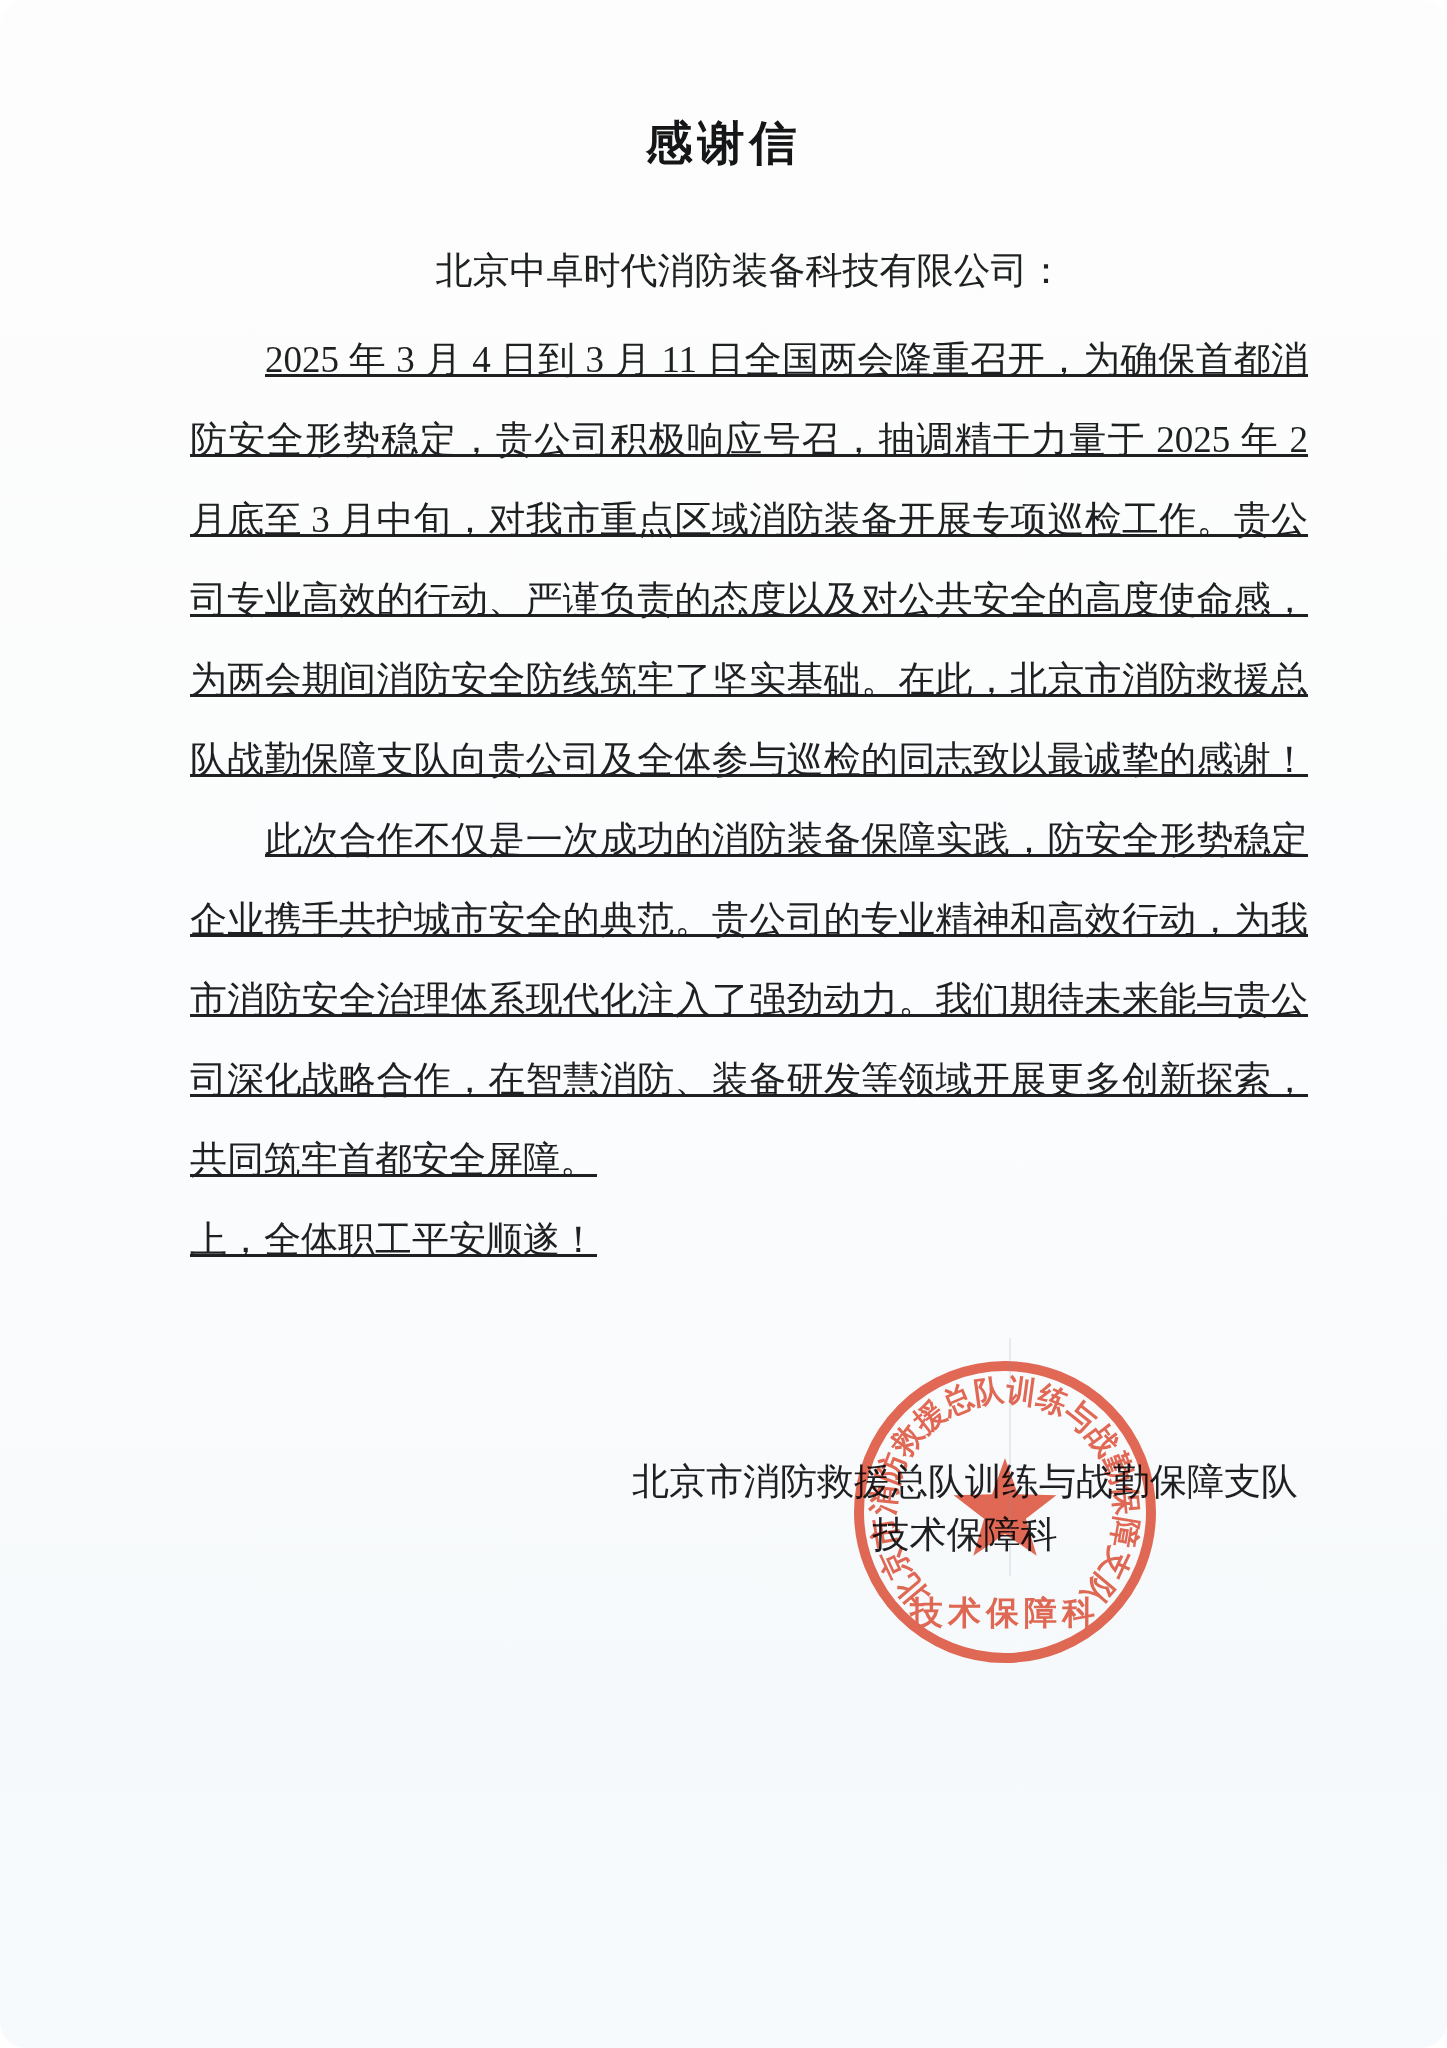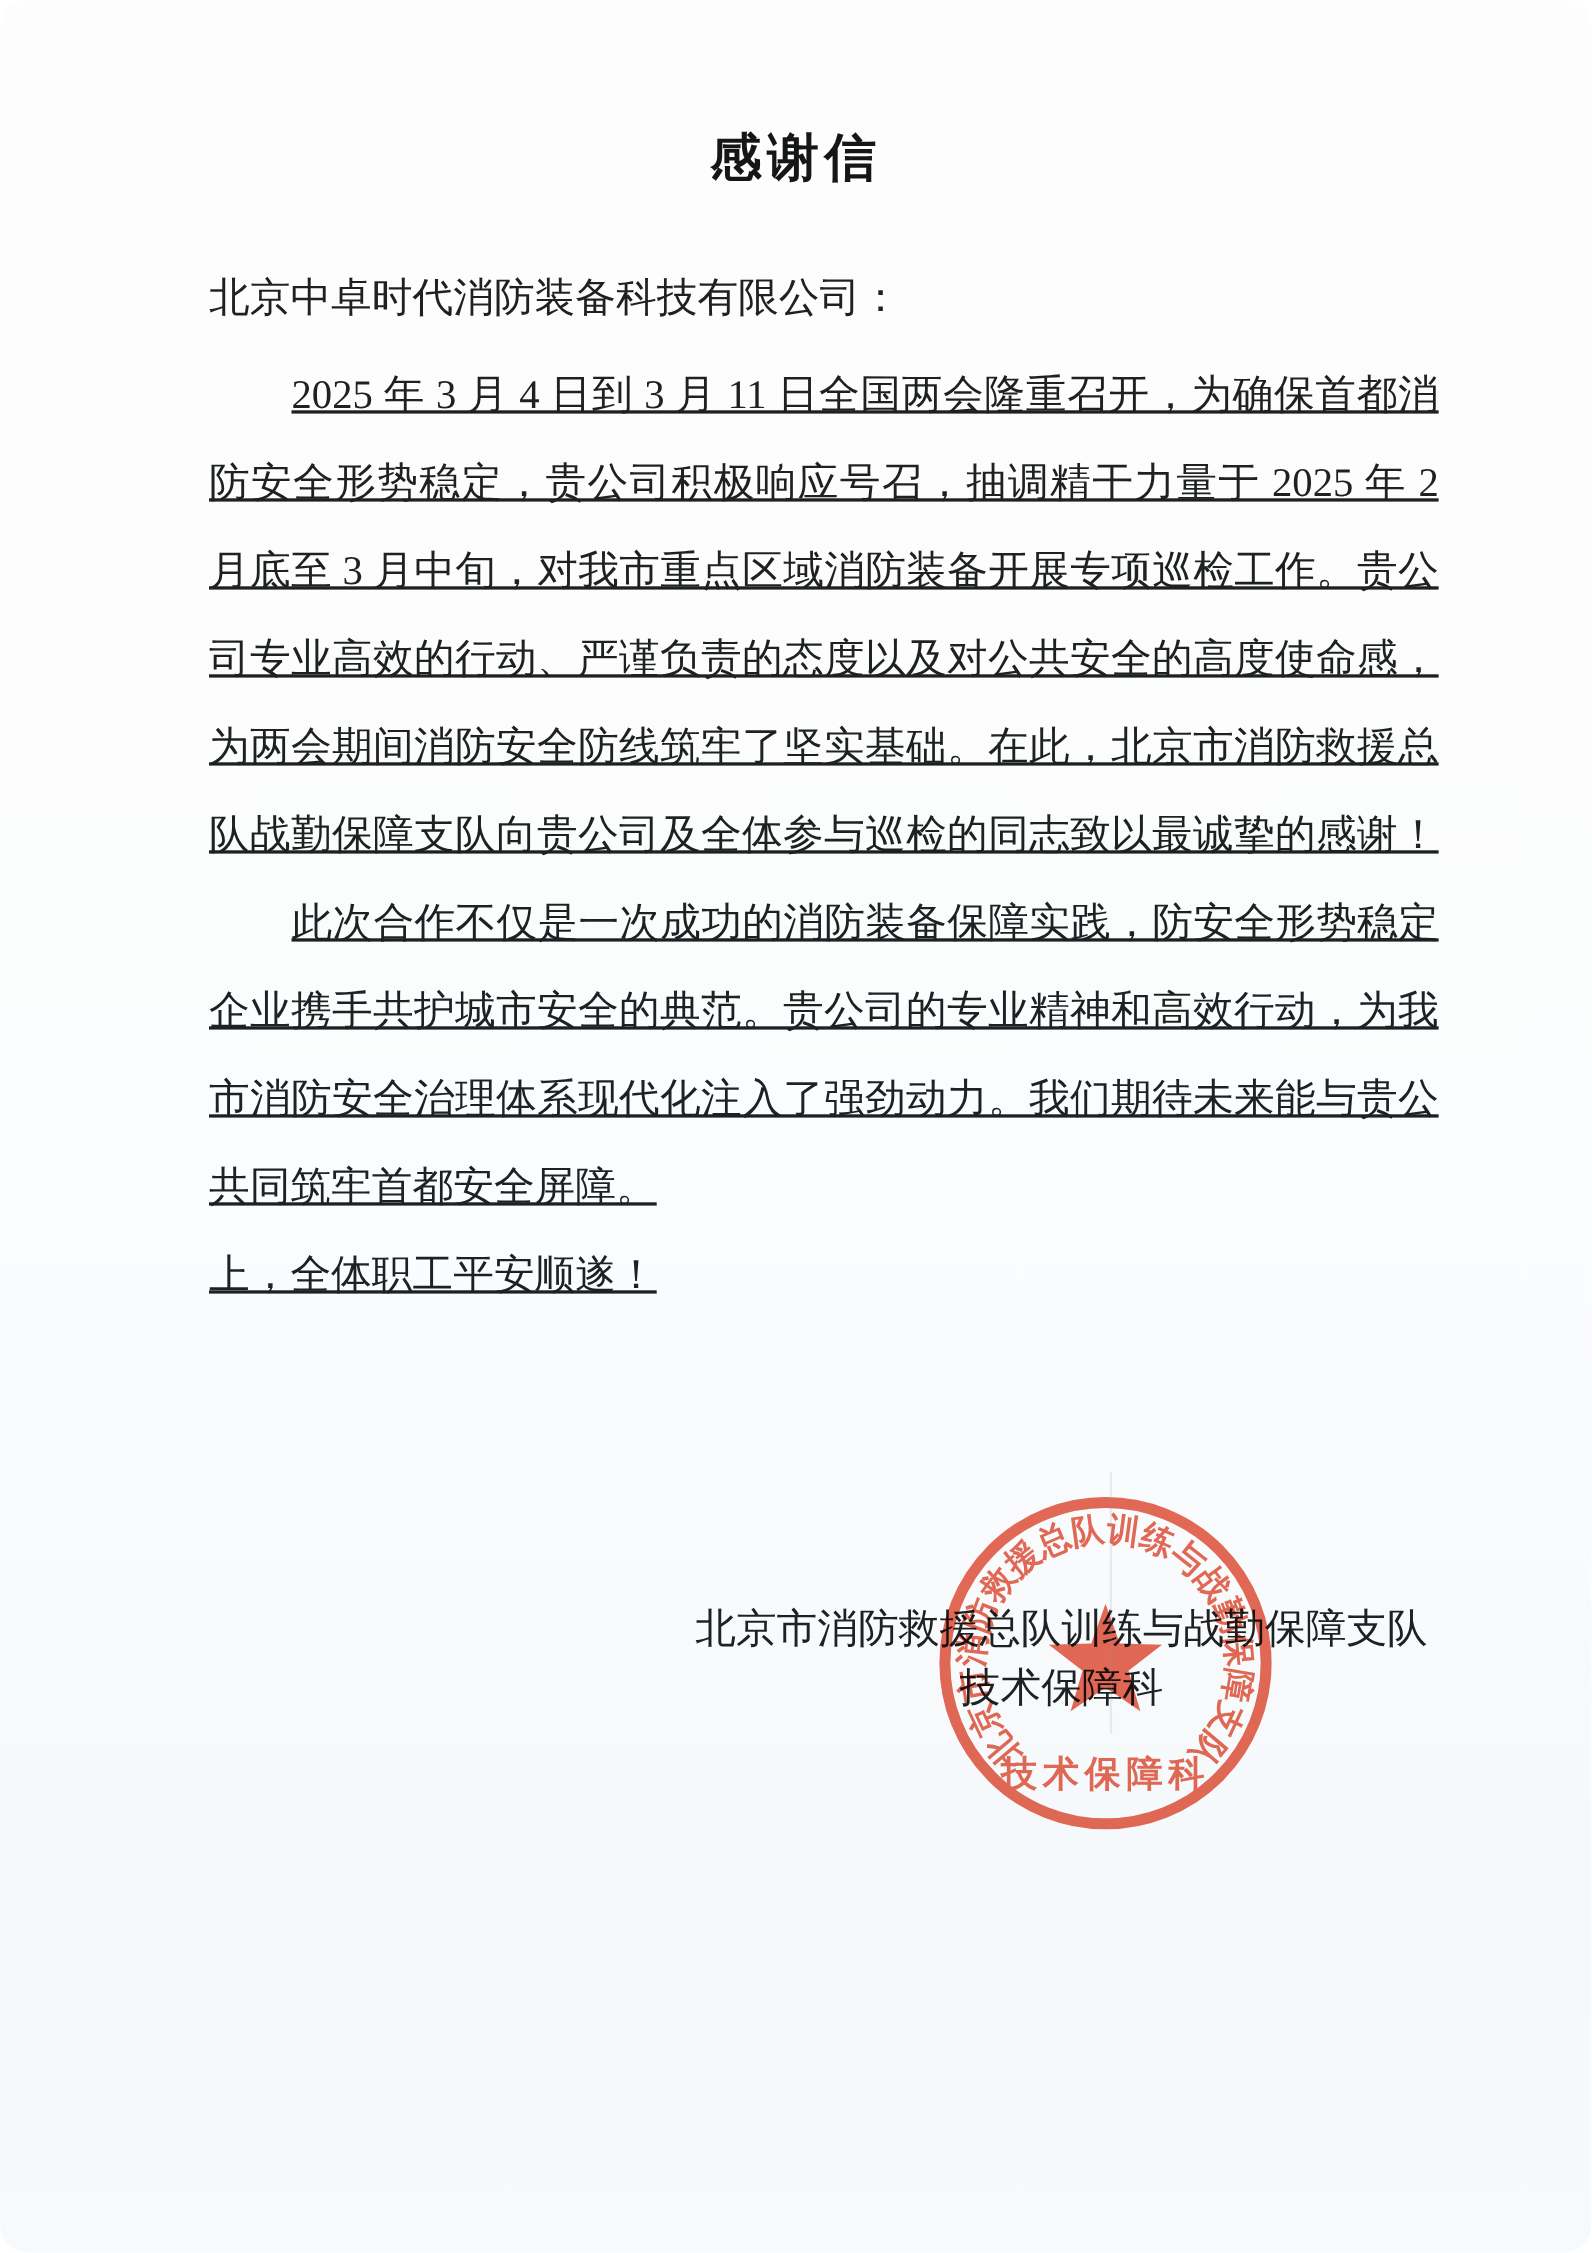--- a/index.html
+++ b/index.html
@@ -21,20 +21,21 @@
     font-family:"Liberation Sans","DejaVu Sans",sans-serif;
     font-weight:700;
     font-size:47px;
     letter-spacing:5px;
     color:#151617;
   }
   .salutation{
     position:absolute;left:190px;top:246px;width:1120px;
     font-size:37px;color:#1e2022;
     white-space:nowrap;
+    text-align:center;
   }
   .body-block{
     position:absolute;left:190px;top:320px;width:1118px;
     color:#1e2022;
   }
   .body-line{
     height:80px;line-height:80px;
     font-size:37px;
     text-align:justify;
     text-align-last:justify;
@@ -82,20 +83,21 @@
   <div class="body-block">
     <div class="body-line indent">2025 年 3 月 4 日到 3 月 11 日全国两会隆重召开，为确保首都消</div>
     <div class="body-line">防安全形势稳定，贵公司积极响应号召，抽调精干力量于 2025 年 2</div>
     <div class="body-line">月底至 3 月中旬，对我市重点区域消防装备开展专项巡检工作。贵公</div>
     <div class="body-line">司专业高效的行动、严谨负责的态度以及对公共安全的高度使命感，</div>
     <div class="body-line">为两会期间消防安全防线筑牢了坚实基础。在此，北京市消防救援总</div>
     <div class="body-line">队战勤保障支队向贵公司及全体参与巡检的同志致以最诚挚的感谢！</div>
     <div class="body-line indent">此次合作不仅是一次成功的消防装备保障实践，防安全形势稳定</div>
     <div class="body-line">企业携手共护城市安全的典范。贵公司的专业精神和高效行动，为我</div>
     <div class="body-line">市消防安全治理体系现代化注入了强劲动力。我们期待未来能与贵公</div>
+    <div class="body-line">司深化战略合作，在智慧消防、装备研发等领域开展更多创新探索，</div>
     <div class="body-line no-fill">共同筑牢首都安全屏障。</div>
     <div class="body-line no-fill">上，全体职工平安顺遂！</div>
   </div>
 
   <div class="signature-block">
     <div class="signature-line">北京市消防救援总队训练与战勤保障支队</div>
     <div class="signature-line">技术保障科</div>
   </div>
 
   <svg class="official-seal" viewBox="0 0 320 320" xmlns="http://www.w3.org/2000/svg">

